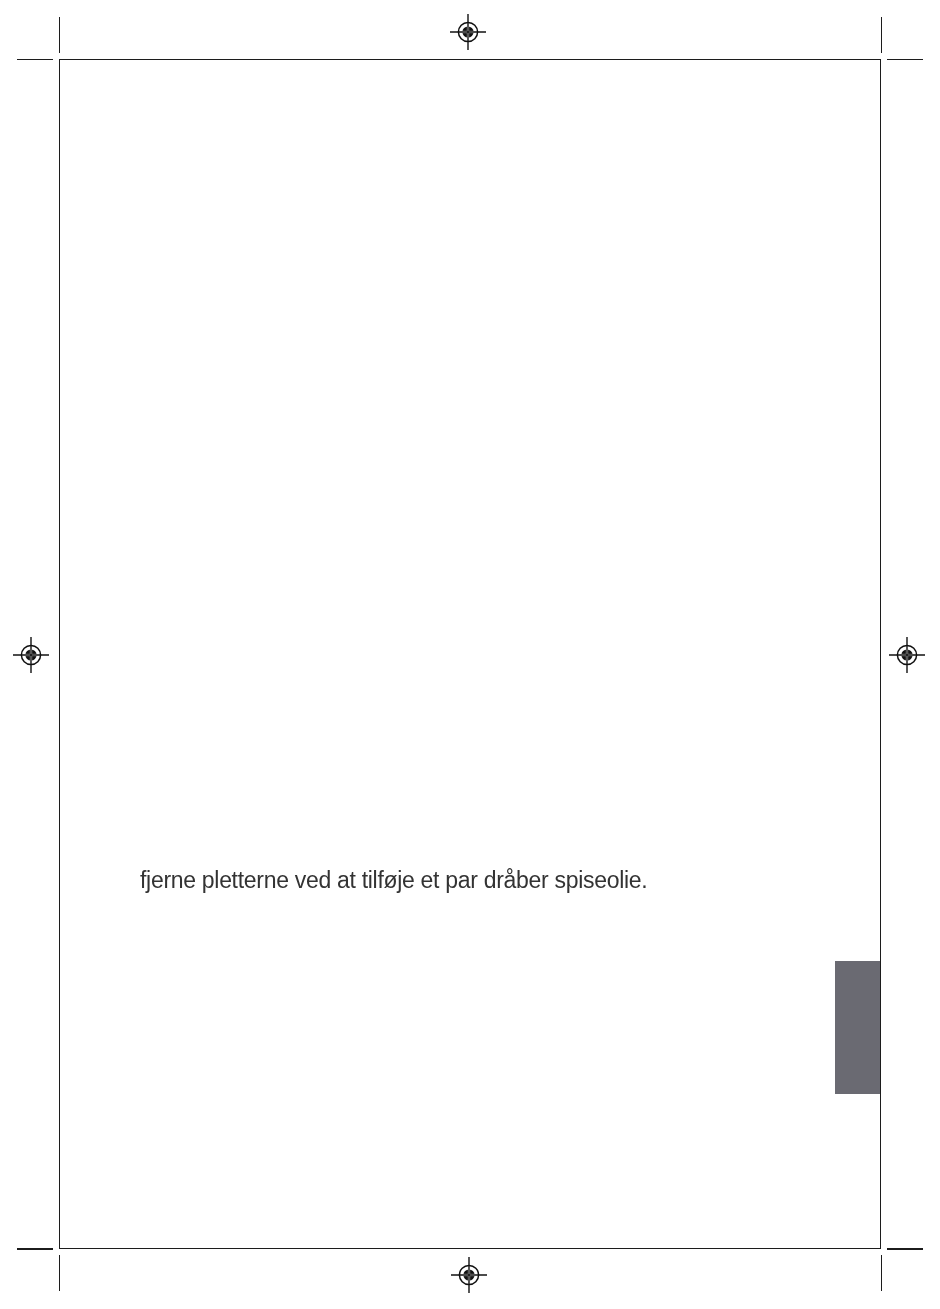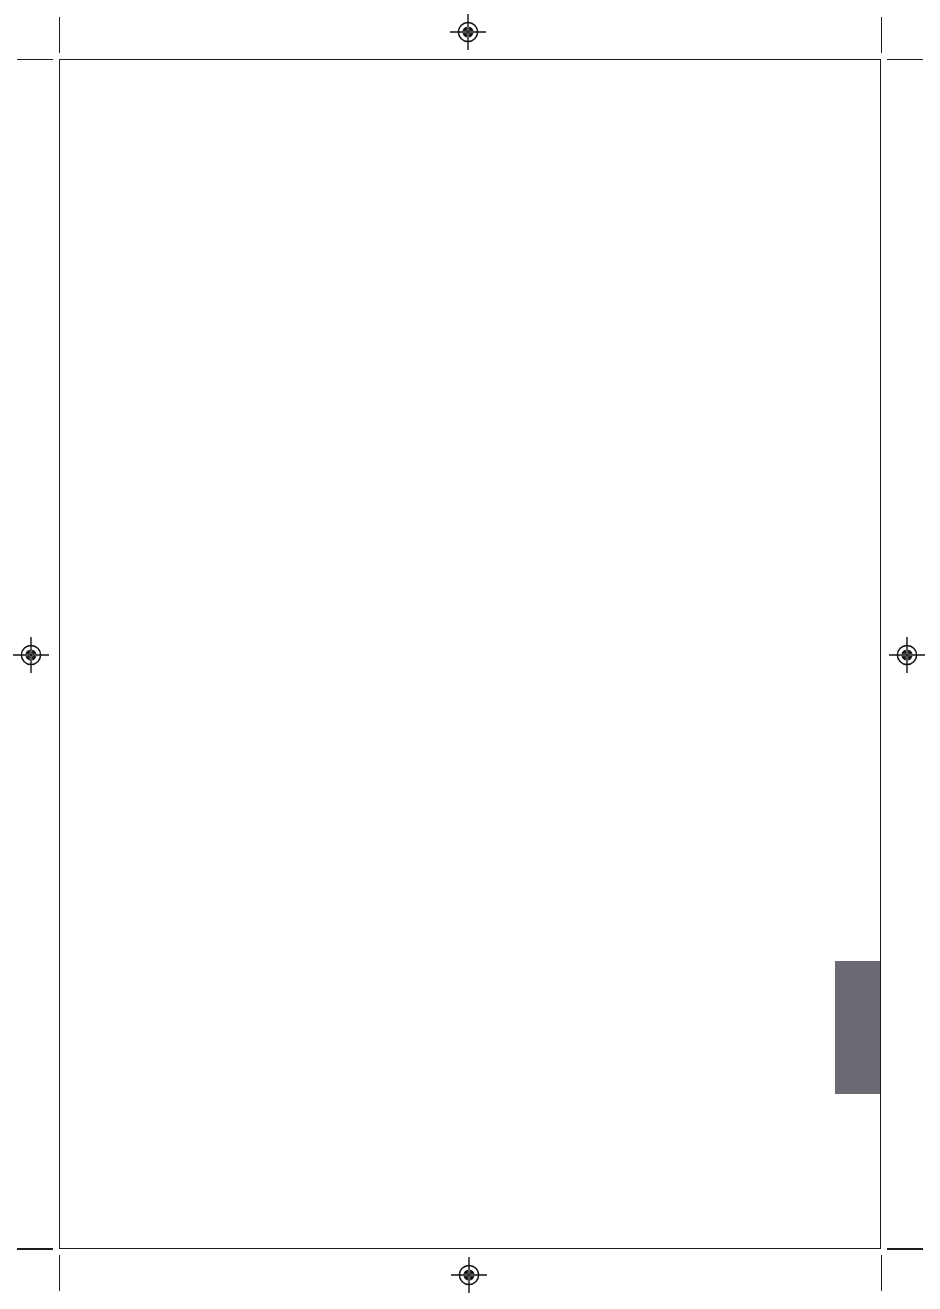--- a/index.html
+++ b/index.html
@@ -103,16 +103,17 @@
     <svg viewBox="0 0 36 36" width="36" height="36" aria-hidden="true">
       <circle cx="18" cy="18" r="9.6" fill="none" stroke="currentColor" stroke-width="1.5"></circle>
       <circle cx="18" cy="18" r="5.6" fill="currentColor" stroke="none"></circle>
       <line x1="11.5" y1="18" x2="24.5" y2="18" stroke="#ffffff" stroke-width="2.2"></line>
       <line x1="18" y1="11.5" x2="18" y2="24.5" stroke="#ffffff" stroke-width="2.2"></line>
       <line x1="0" y1="18" x2="36" y2="18" stroke="currentColor" stroke-width="1.4"></line>
       <line x1="18" y1="0" x2="18" y2="36" stroke="currentColor" stroke-width="1.4"></line>
     </svg>
   </div>
 
+  <div class="body-text">fjerne pletterne ved at tilføje et par dråber spiseolie.</div>
 
   <div class="thumb-tab"></div>
 
 </div>
 
 </body></html>

